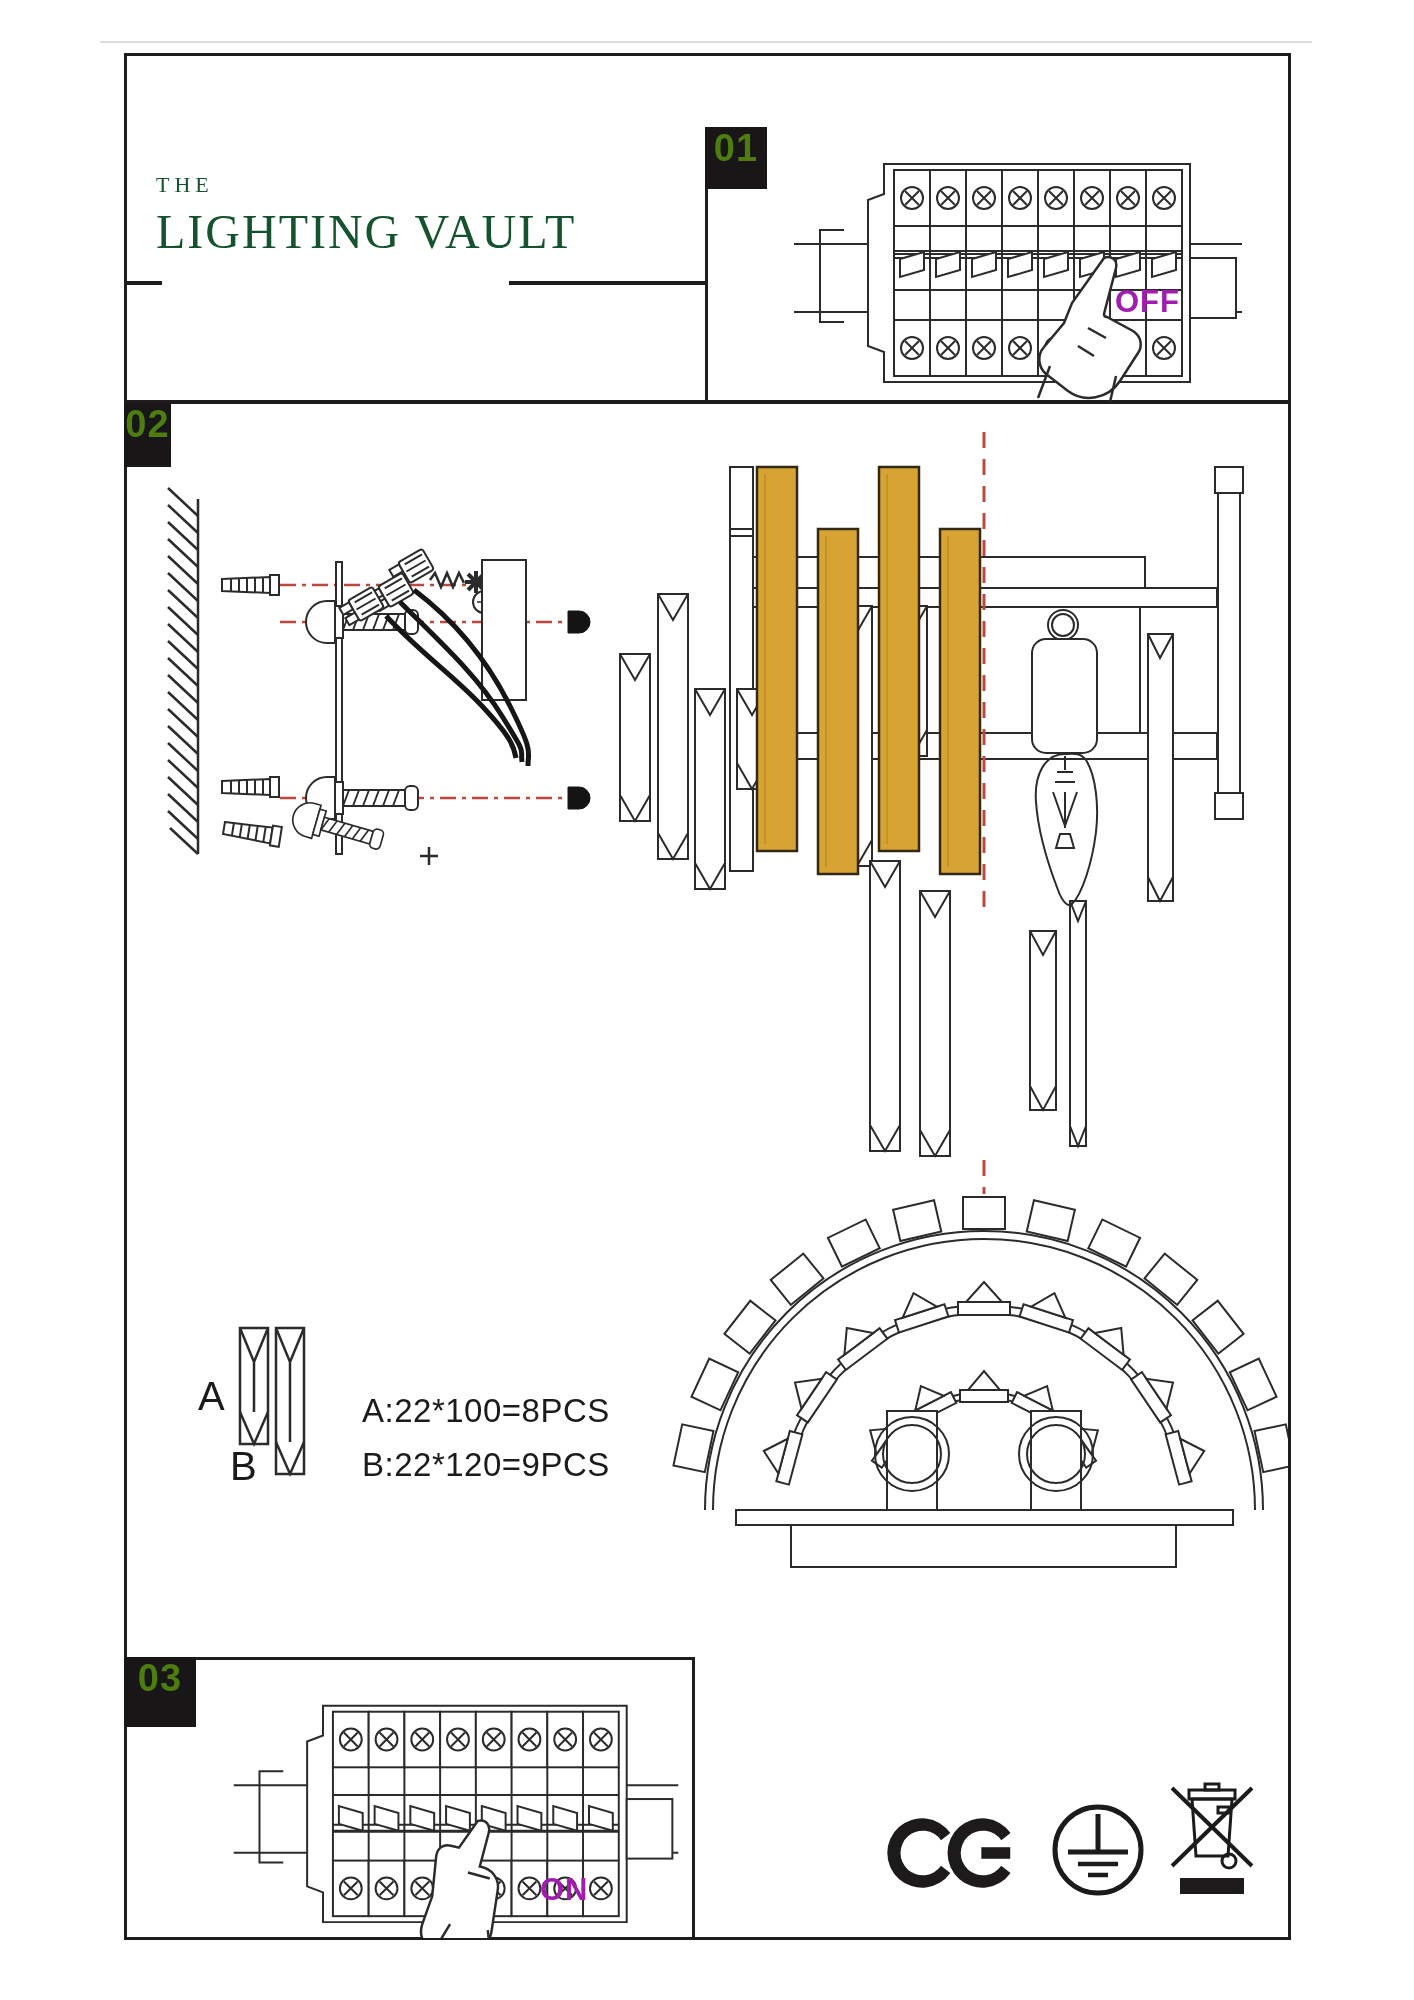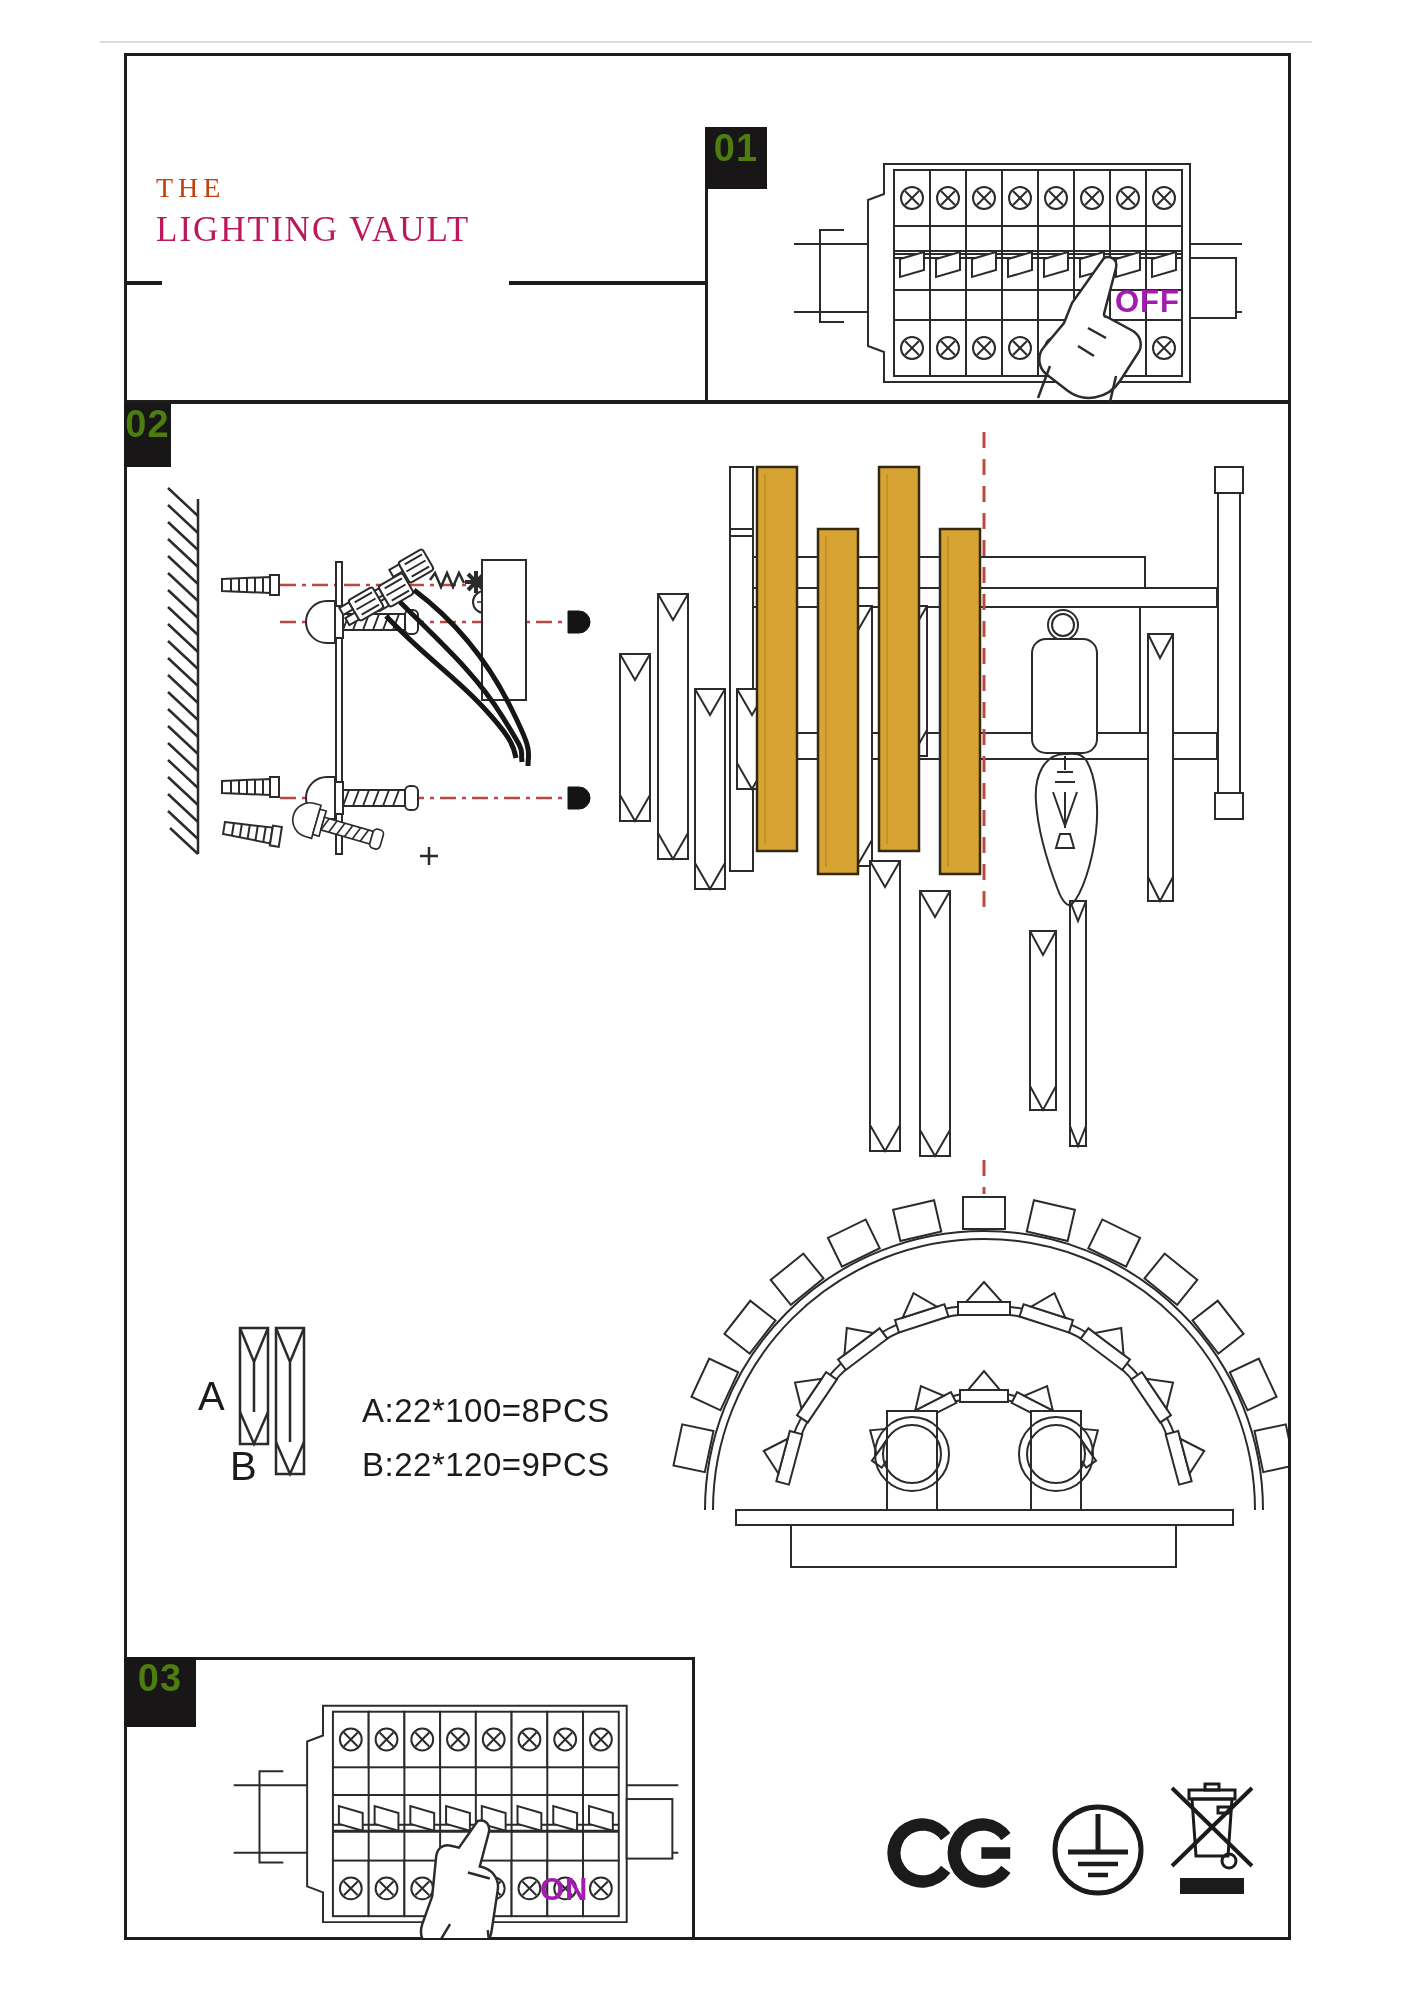--- a/index.html
+++ b/index.html
@@ -5,22 +5,22 @@
   html,body{margin:0;padding:0;background:#fff;}
   #page{position:relative;width:1414px;height:2000px;background:#fff;overflow:hidden;
         font-family:"Liberation Sans",sans-serif;color:#232020;}
   .abs{position:absolute;}
   .frame{border:3px solid #1e1c1c;}
   .hline{background:#1e1c1c;height:4px;}
   .vline{background:#1e1c1c;width:3px;}
   .badge{background:#181616;color:#4d7c0f;display:flex;align-items:flex-start;justify-content:center;
          font-weight:800;font-size:38px;letter-spacing:1px;z-index:5;}
   .title{font-size:35px;font-weight:800;letter-spacing:.5px;color:#232020;}
-  .brand1{font-family:"Liberation Serif",serif;font-size:28px;letter-spacing:5px;color:#c2410c;}
-  .brand2{font-family:"Liberation Serif",serif;font-size:35px;letter-spacing:2px;color:#be185d;}
+  .brand1{font-family:"Liberation Serif",serif;font-size:22px;letter-spacing:5px;color:#14532d;}
+  .brand2{font-family:"Liberation Serif",serif;font-size:48px;letter-spacing:2px;color:#14532d;}
   .switchlab{font-size:31px;font-weight:800;letter-spacing:1px;color:#a21caf;}
   .legendlab{font-size:40px;font-weight:500;color:#1c1a1a;}
   .legendspec{font-size:33px;font-weight:500;letter-spacing:.5px;color:#1c1a1a;}
   svg{display:block;}
   .ln{stroke:#2b2b2b;fill:none;stroke-width:2;}
   .lnf{stroke:#2b2b2b;fill:#fff;stroke-width:2;}
 </style>
 </head>
 <body>
 

